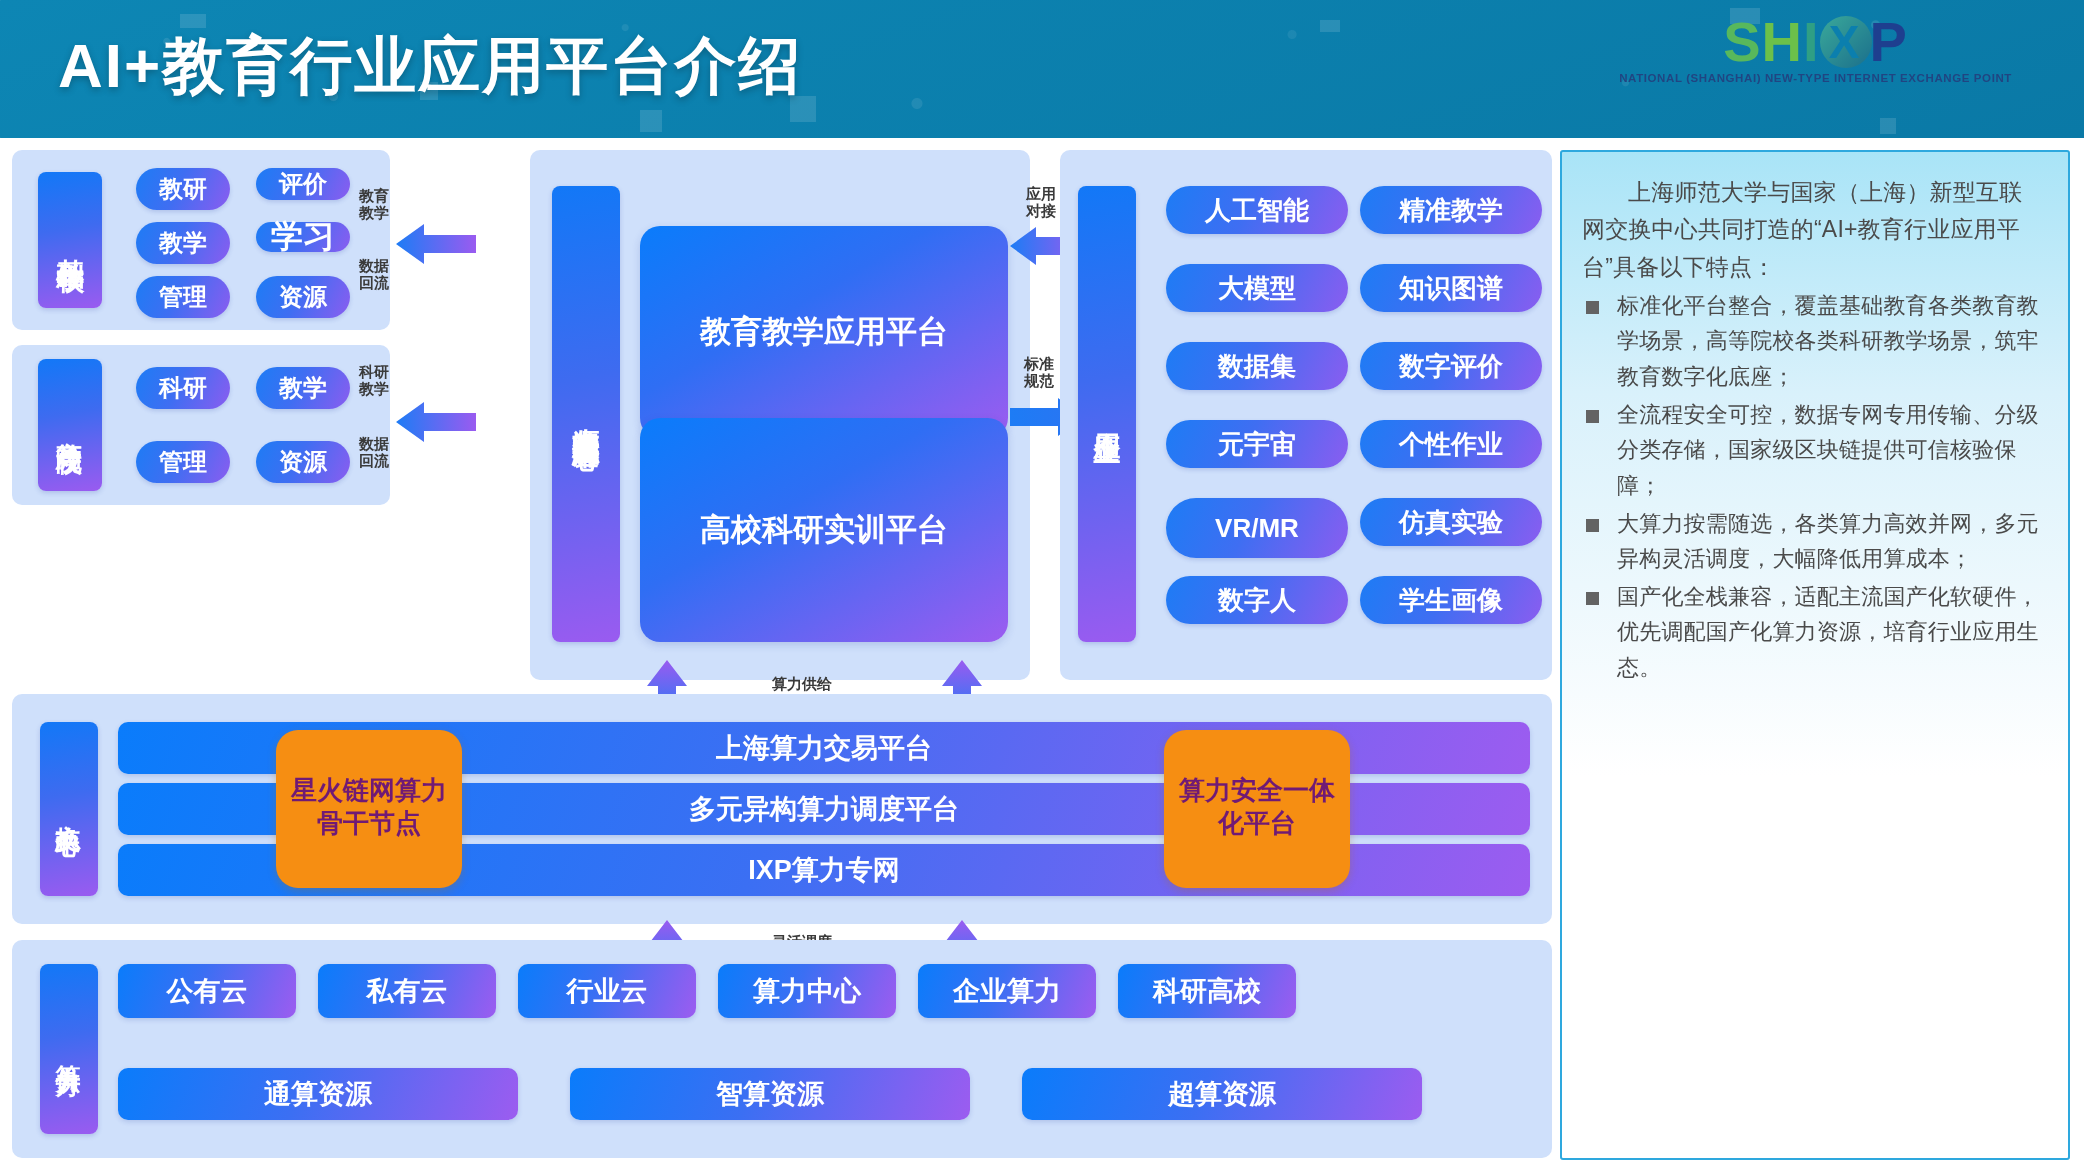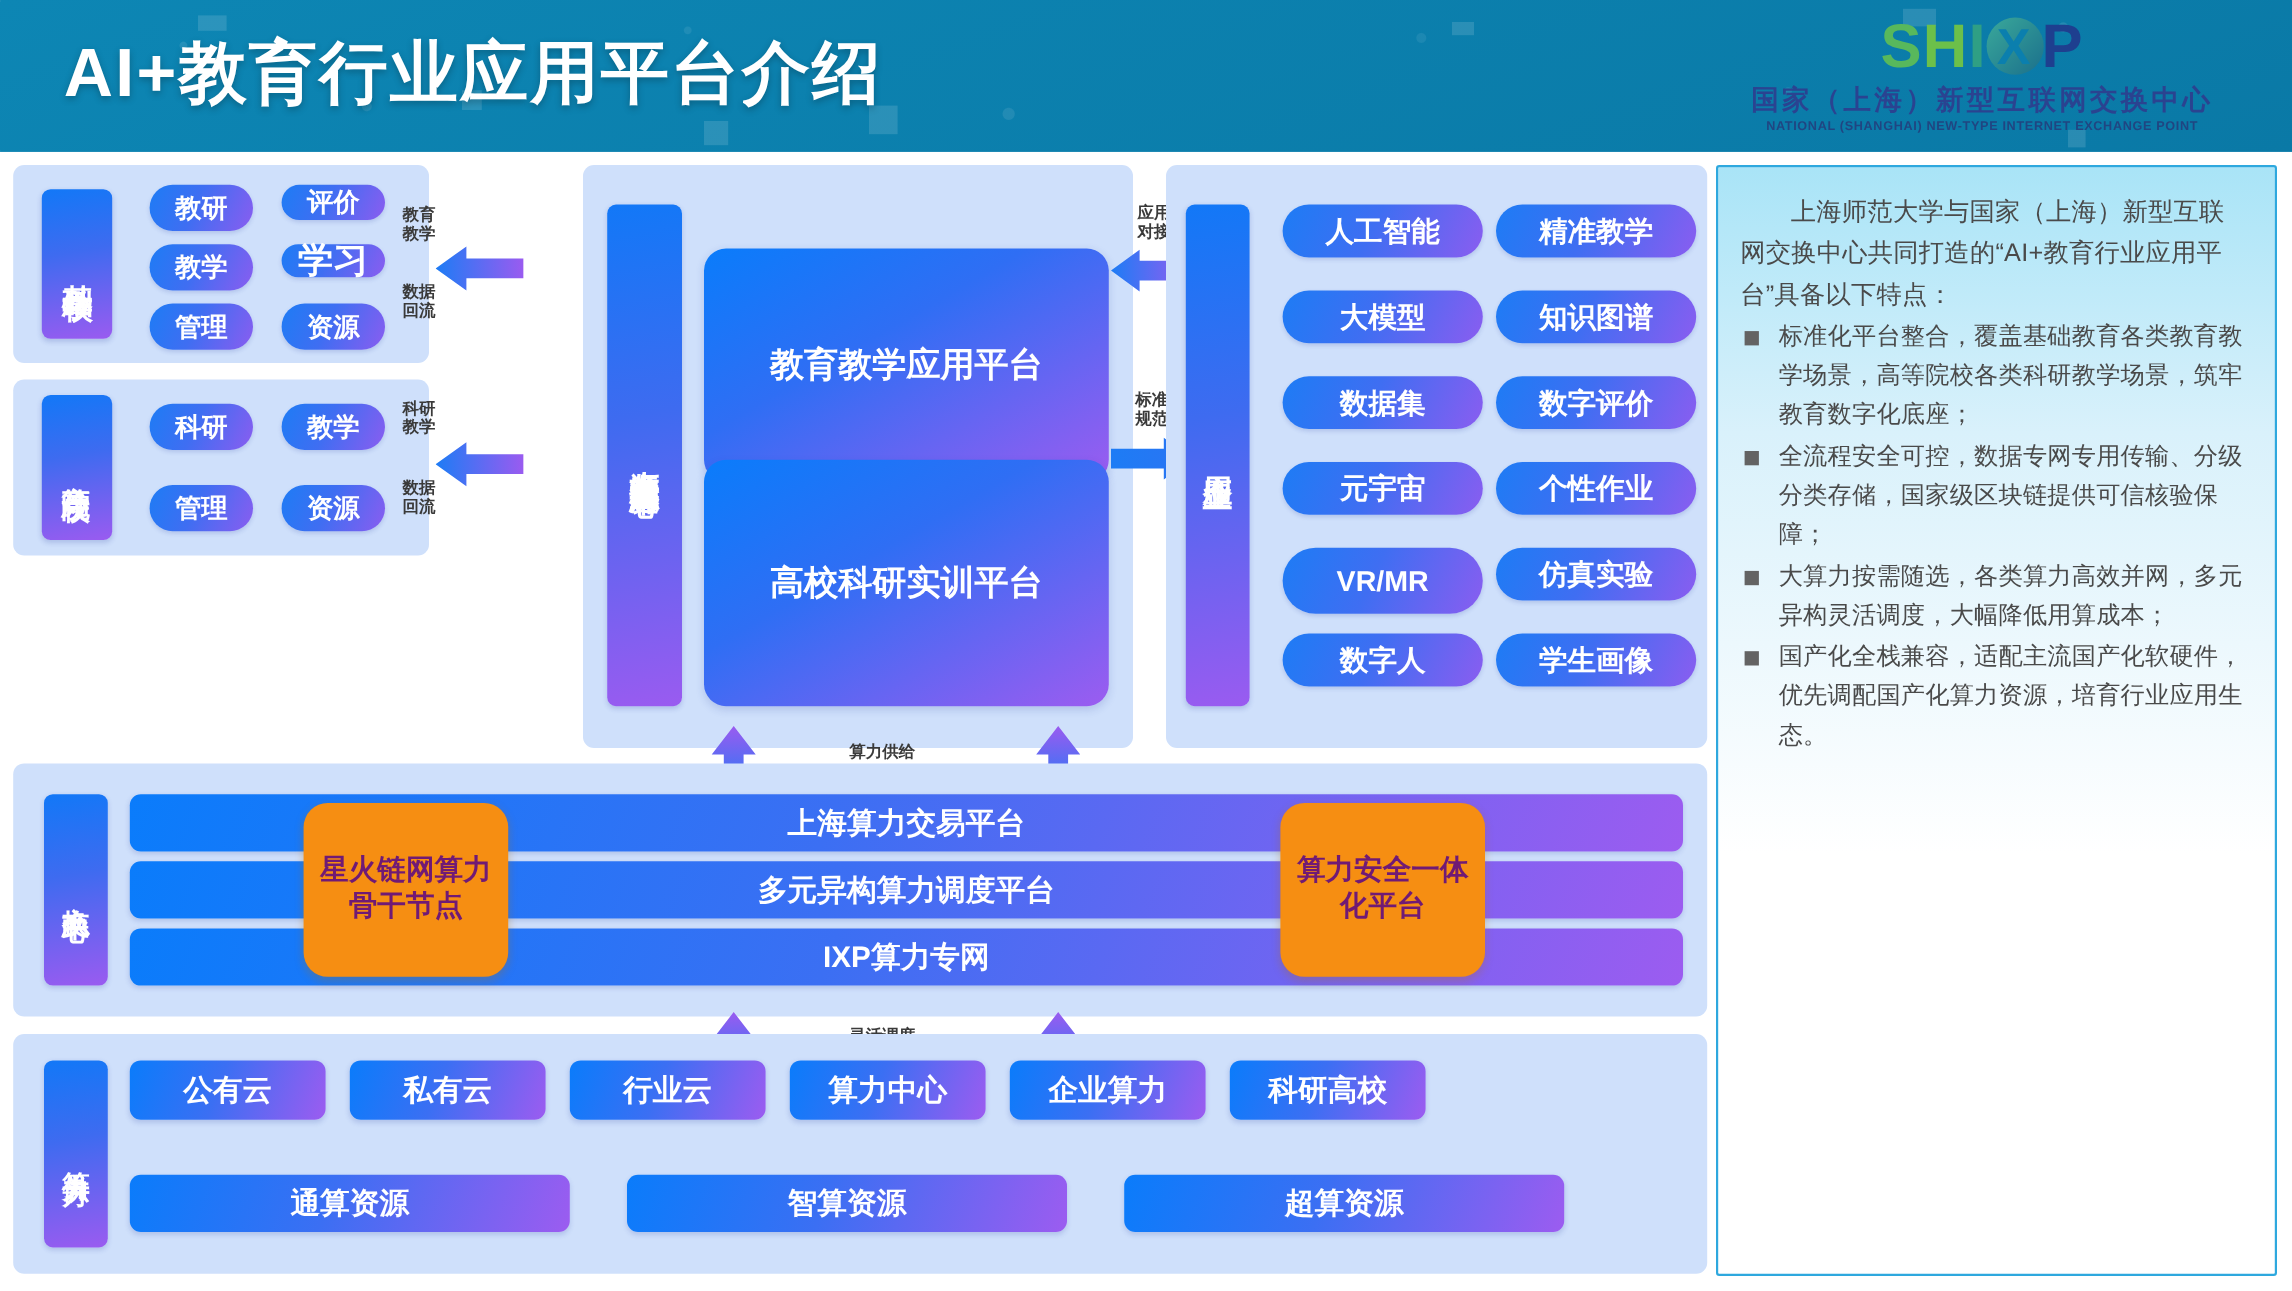--- a/index.html
+++ b/index.html
@@ -107,21 +107,21 @@
     background:linear-gradient(110deg,#0a7cfb 0%, #3b6ff3 45%, #9c5cf0 100%);
     box-shadow:0 2px 5px rgba(40,60,160,.18);
   }
   .orange {
     border-radius:22px; background:#f68e12; color:#701a75; font-weight:bold;
     display:flex; align-items:center; justify-content:center; text-align:center;
     line-height:1.28; box-shadow:0 3px 8px rgba(180,110,10,.3);font-family:Liberation Mono, monospace;
   }
   .arrow-label {
     position:absolute; font-size:15px; font-weight:bold; color:#3a3a3a;
-    line-height:1.1; white-space:pre-line; text-align:right;
+    line-height:1.1; white-space:pre-line; text-align:center;
   }
   .arrow-label.single { white-space:nowrap; }
 
   
   .arr { position:absolute; }
   .arr svg { display:block; }
 
   
   #textpanel {
     position:absolute; left:1560px; top:150px; width:510px; height:1010px;
@@ -160,21 +160,20 @@
     <div id="logo-wordmark">
       <span class="s">S</span>
       <span class="h">H</span>
       <span class="i">I</span>
       <span id="logo-x">
         <span class="disc"></span>
         <span class="xg">X</span>
       </span>
       <span class="p">P</span>
     </div>
-    <div id="logo-cn">国家（上海）新型互联网交换中心</div>
     <div id="logo-en">NATIONAL (SHANGHAI) NEW-TYPE INTERNET EXCHANGE POINT</div>
   </div>
 </div>
 
 <div class="panel" style="left:12px;top:150px;width:378px;height:180px;">
   <div class="vbar" style="position:absolute;left:26px;top:22px;width:64px;height:136px;font-size:28px;">基础学校</div>
 
   <div class="pill" style="position:absolute;left:124px;top:18px;width:94px;height:42px;font-size:24px;">教研</div>
   <div class="pill" style="position:absolute;left:124px;top:72px;width:94px;height:42px;font-size:24px;">教学</div>
   <div class="pill" style="position:absolute;left:124px;top:126px;width:94px;height:42px;font-size:24px;">管理</div>

